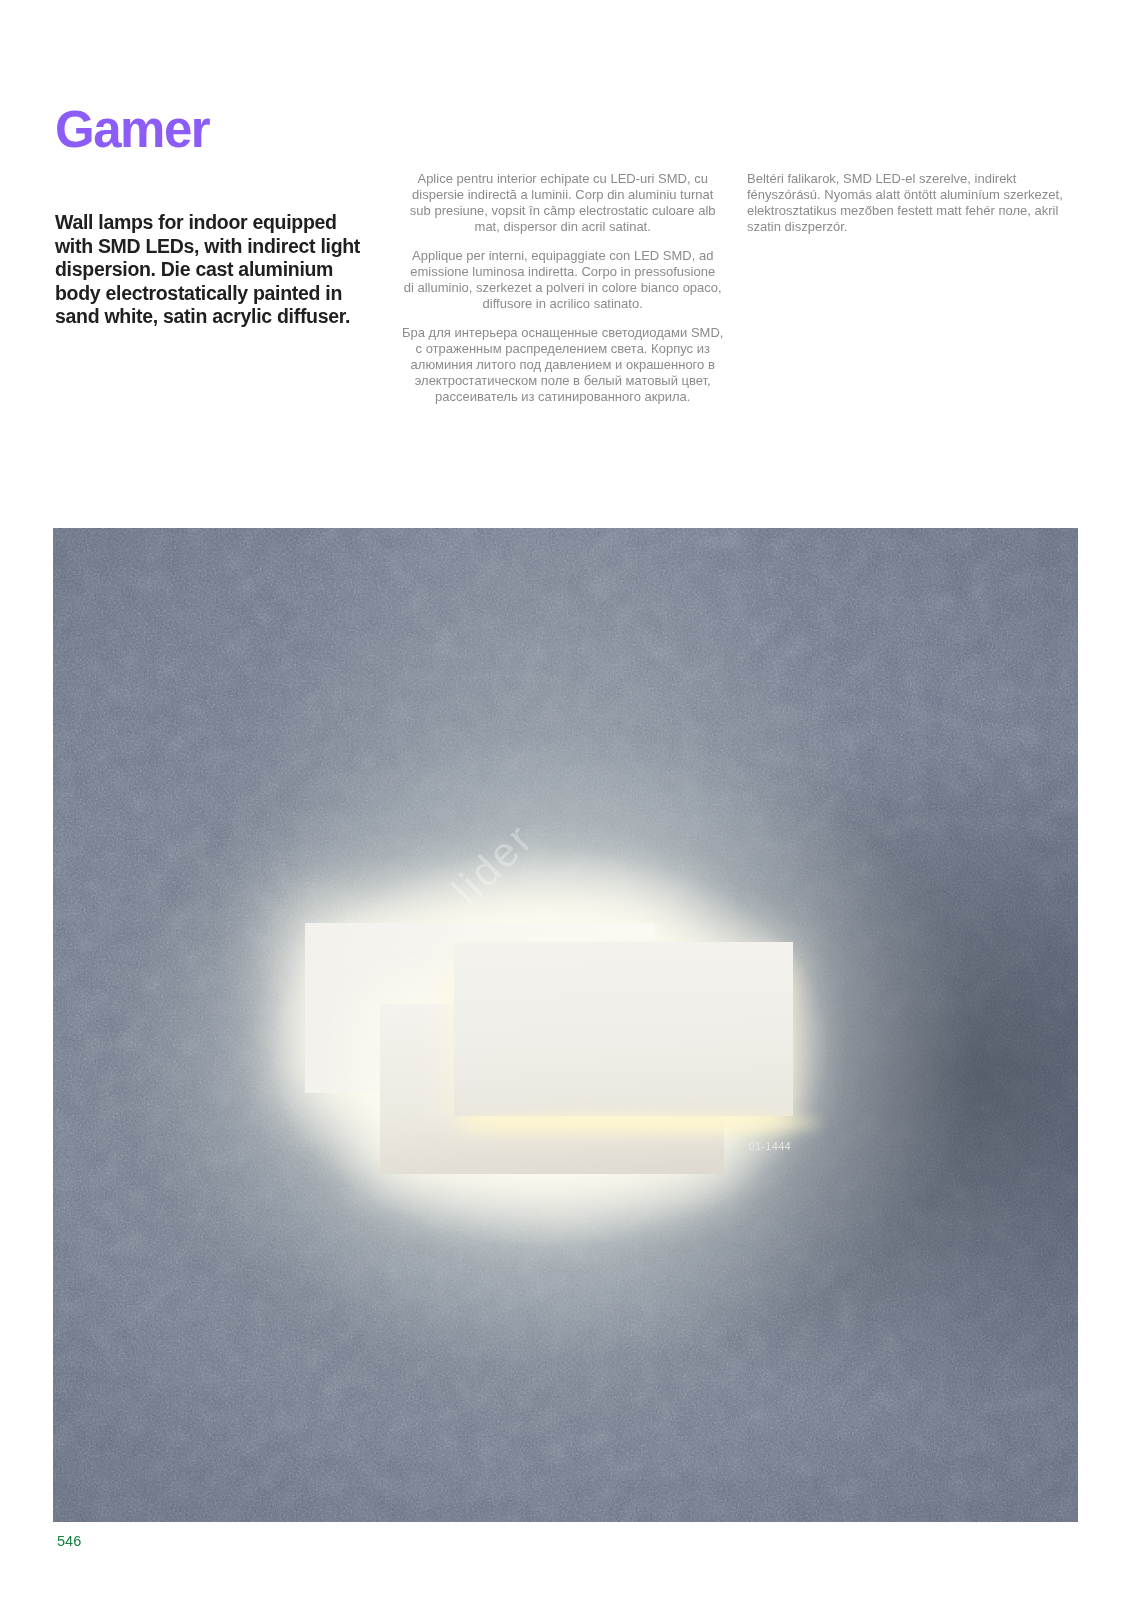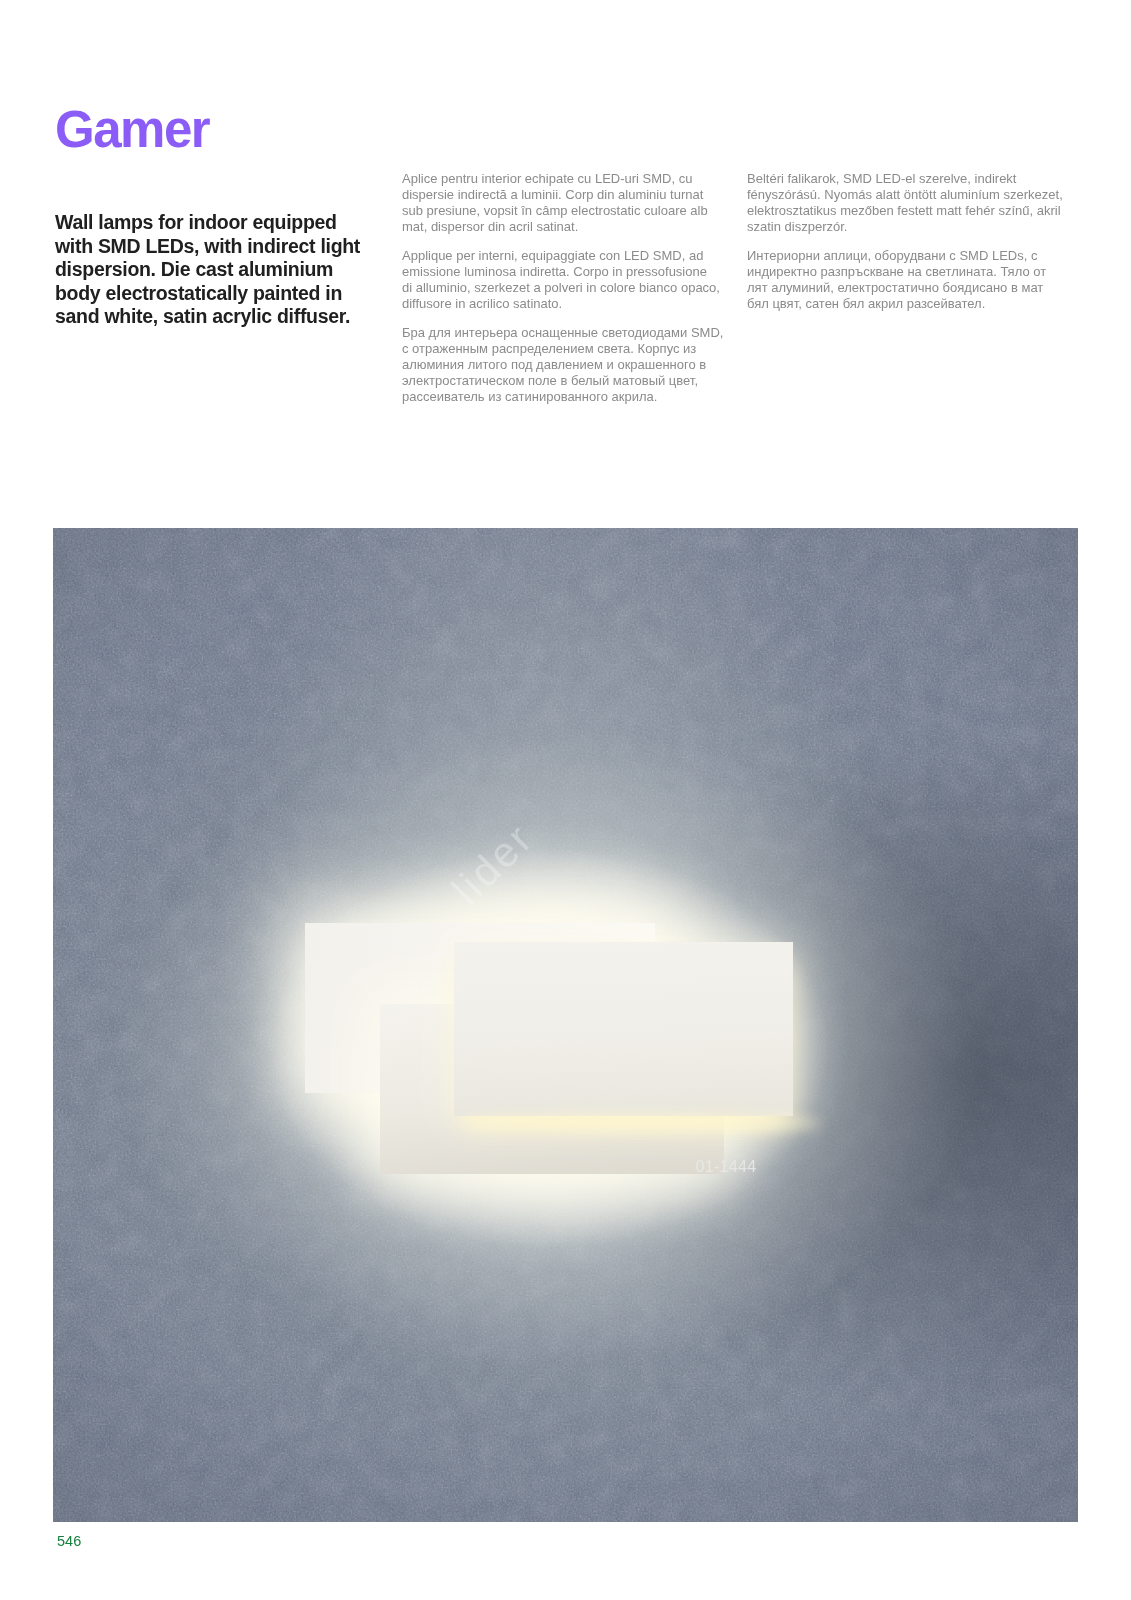--- a/index.html
+++ b/index.html
@@ -14,21 +14,21 @@
     position:absolute; left:55px; top:68px;
     font-size:51px; line-height:56px; font-weight:bold;
     letter-spacing:-1.5px; color:#8b5cf6;
   }
   .intro {
     position:absolute; left:55px; top:163px;
     font-size:19.5px; line-height:23.5px; font-weight:bold;
     letter-spacing:-0.3px; color:#202020; white-space:pre;margin-top:48px;
   }
   .col { position:absolute; top:171px; }
-  .col-mid   { left:402px; }
+  .col-mid   { left:402px;text-align:center; }
   .col-right { left:747px; }
   .desc {
     margin:0 0 13px 0; font-size:13px; line-height:16px;
     color:#8b8b8b; white-space:pre;
   }
 
   
   .photo {
     position:absolute; left:53px; top:528px; width:1025px; height:994px;
     background:#6a7282; overflow:hidden;
@@ -86,22 +86,22 @@
     content:""; position:absolute; left:6px; right:-30px; bottom:-14px; height:14px;
     background:rgba(255,247,205,0.85); filter:blur(7px); border-radius:50%;
   }
 
   .watermark {
     position:absolute; left:330px; top:312px; width:220px; text-align:center;
     transform:rotate(-45deg);
     font-size:42px; letter-spacing:3px; color:rgba(255,255,255,0.30);
   }
   .product-code {
-    position:absolute; left:608px; top:630px; width:130px; text-align:center;
-    font-size:16px; letter-spacing:0.3px; color:rgba(232,233,230,0.92);
+    position:absolute; left:608px; top:612px; width:130px; text-align:right;
+    font-size:11px; letter-spacing:0.3px; color:rgba(232,233,230,0.92);
   }
 
   .page-number {
     position:absolute; left:57px; top:1533px;
     font-size:14.5px; color:#15803d;
   }
 </style>
 </head>
 <body>
 
@@ -127,26 +127,22 @@
     <p class="desc">Бра для интерьера оснащенные светодиодами SMD,
 с отраженным распределением света. Корпус из
 алюминия литого под давлением и окрашенного в
 электростатическом поле в белый матовый цвет,
 рассеиватель из сатинированного акрила.</p>
   </div>
 
   <div class="col col-right">
     <p class="desc">Beltéri falikarok, SMD LED-el szerelve, indirekt
 fényszórású. Nyomás alatt öntött aluminíum szerkezet,
-elektrosztatikus mezőben festett matt fehér színű, akril
+elektrosztatikus mezőben festett matt fehér поле, akril
 szatin diszperzór.</p>
-    <p class="desc">Интериорни аплици, оборудвани с SMD LEDs, с
-индиректно разпръскване на светлината. Тяло от
-лят алуминий, електростатично боядисано в мат
-бял цвят, сатен бял акрил разсейвател.</p>
   </div>
 
   <div class="photo">
 
     <svg class="noise-fine" xmlns="http://www.w3.org/2000/svg">
       <filter id="grainFine">
         <feTurbulence type="fractalNoise" baseFrequency="0.55" numOctaves="3" seed="7" stitchTiles="stitch"></feTurbulence>
         <feColorMatrix type="saturate" values="0"></feColorMatrix>
       </filter>
       <rect width="100%" height="100%" filter="url(#grainFine)"></rect>

